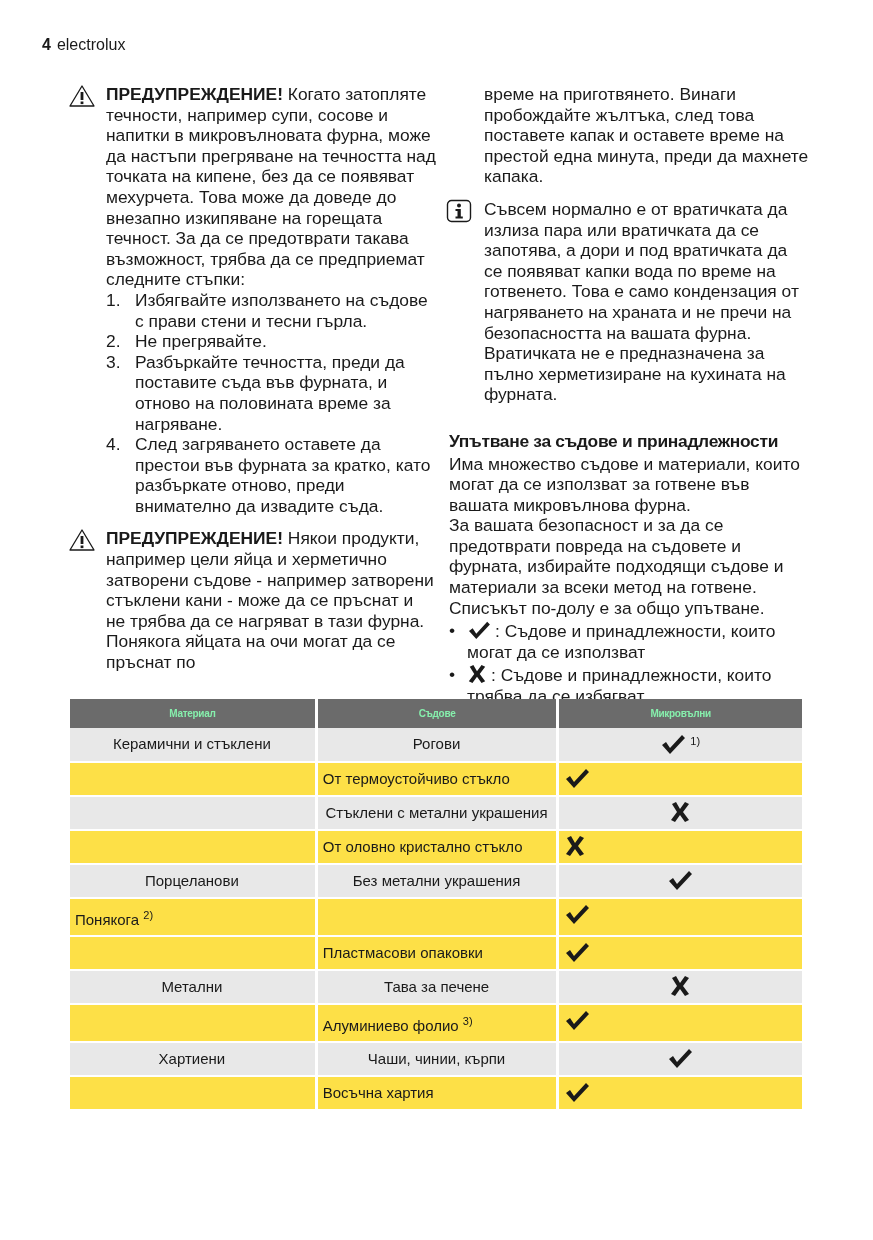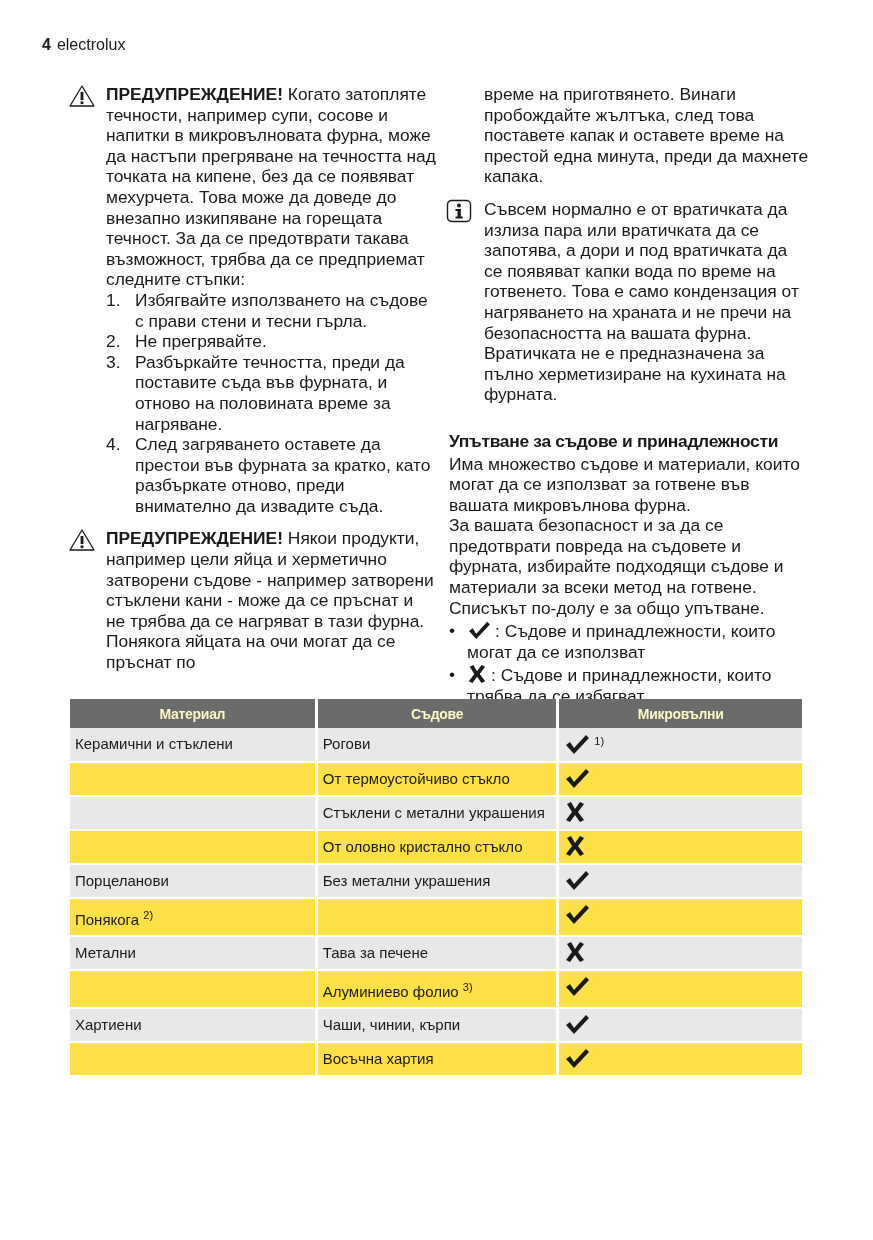--- a/index.html
+++ b/index.html
@@ -17,25 +17,25 @@
   ol { margin: 0; padding: 0; list-style: none; }
   ol li { position: relative; padding-left: 29px; }
   ol li .n { position: absolute; left: 0; top: 0; }
   .section-title { font-weight: bold; margin-left: -35px; margin-bottom: 2px; letter-spacing: -0.3px; }
   .para { margin-left: -35px; }
   .bullets { margin-left: -35px; }
   .bullet { position: relative; padding-left: 18px; margin-top: 2px; }
   .bullet .dot { position: absolute; left: 0; top: 0; }
   .sym { display: inline-block; vertical-align: -3px; margin-right: 4px; }
   table { position: absolute; left: 70px; top: 699px; width: 732px; border-collapse: separate; border-spacing: 0; font-size: 15px; }
-  th { background: #6b6b6b; color: #fef9c3; font-weight: bold; height: 27px; font-size: 14px; letter-spacing: -0.3px; }
+  th { background: #6b6b6b; color: #86efac; font-weight: bold; height: 27px; font-size: 10px; letter-spacing: -0.3px; }
   td { vertical-align: top; padding: 7px 6px 6px 5px; height: 17px; line-height: 18px; }
   th, td { border-right: 3px solid #ffffff; }
   th:last-child, td:last-child { border-right: none; }
-  tr.light td { background: #e8e8e8; }
+  tr.light td { background: #e8e8e8; text-align: center; }
   tr.dark td { background: #fde047; }
   tr td { border-bottom: 2px solid #ffffff; }
   .c1 { width: 238px; } .c2 { width: 232px; } .c3 { width: 236px; }
   td.mark { padding-top: 4px; }
   sup { font-size: 11px; vertical-align: 6px; }
 </style>
 </head>
 <body>
 
 <svg width="0" height="0" style="position:absolute">
@@ -159,20 +159,27 @@
             <use href="#sym-check"></use>
           </svg></td>
       </tr>
       <tr class="dark">
         <td><span>Понякога</span> <sup>2)</sup></td>
         <td><span></span></td>
         <td class="mark"><svg width="26" height="22" style="vertical-align: -4px;">
             <use href="#sym-check"></use>
           </svg></td>
       </tr>
+      <tr class="dark">
+        <td><span></span></td>
+        <td><span>Пластмасови опаковки</span></td>
+        <td class="mark"><svg width="26" height="22" style="vertical-align: -4px;">
+            <use href="#sym-check"></use>
+          </svg></td>
+      </tr>
       <tr class="light">
         <td><span>Метални</span></td>
         <td><span>Тава за печене</span></td>
         <td class="mark"><svg width="22" height="22" style="vertical-align: -4px;">
             <use href="#sym-cross"></use>
           </svg></td>
       </tr>
       <tr class="dark">
         <td><span></span></td>
         <td><span>Алуминиево фолио</span> <sup>3)</sup></td>

